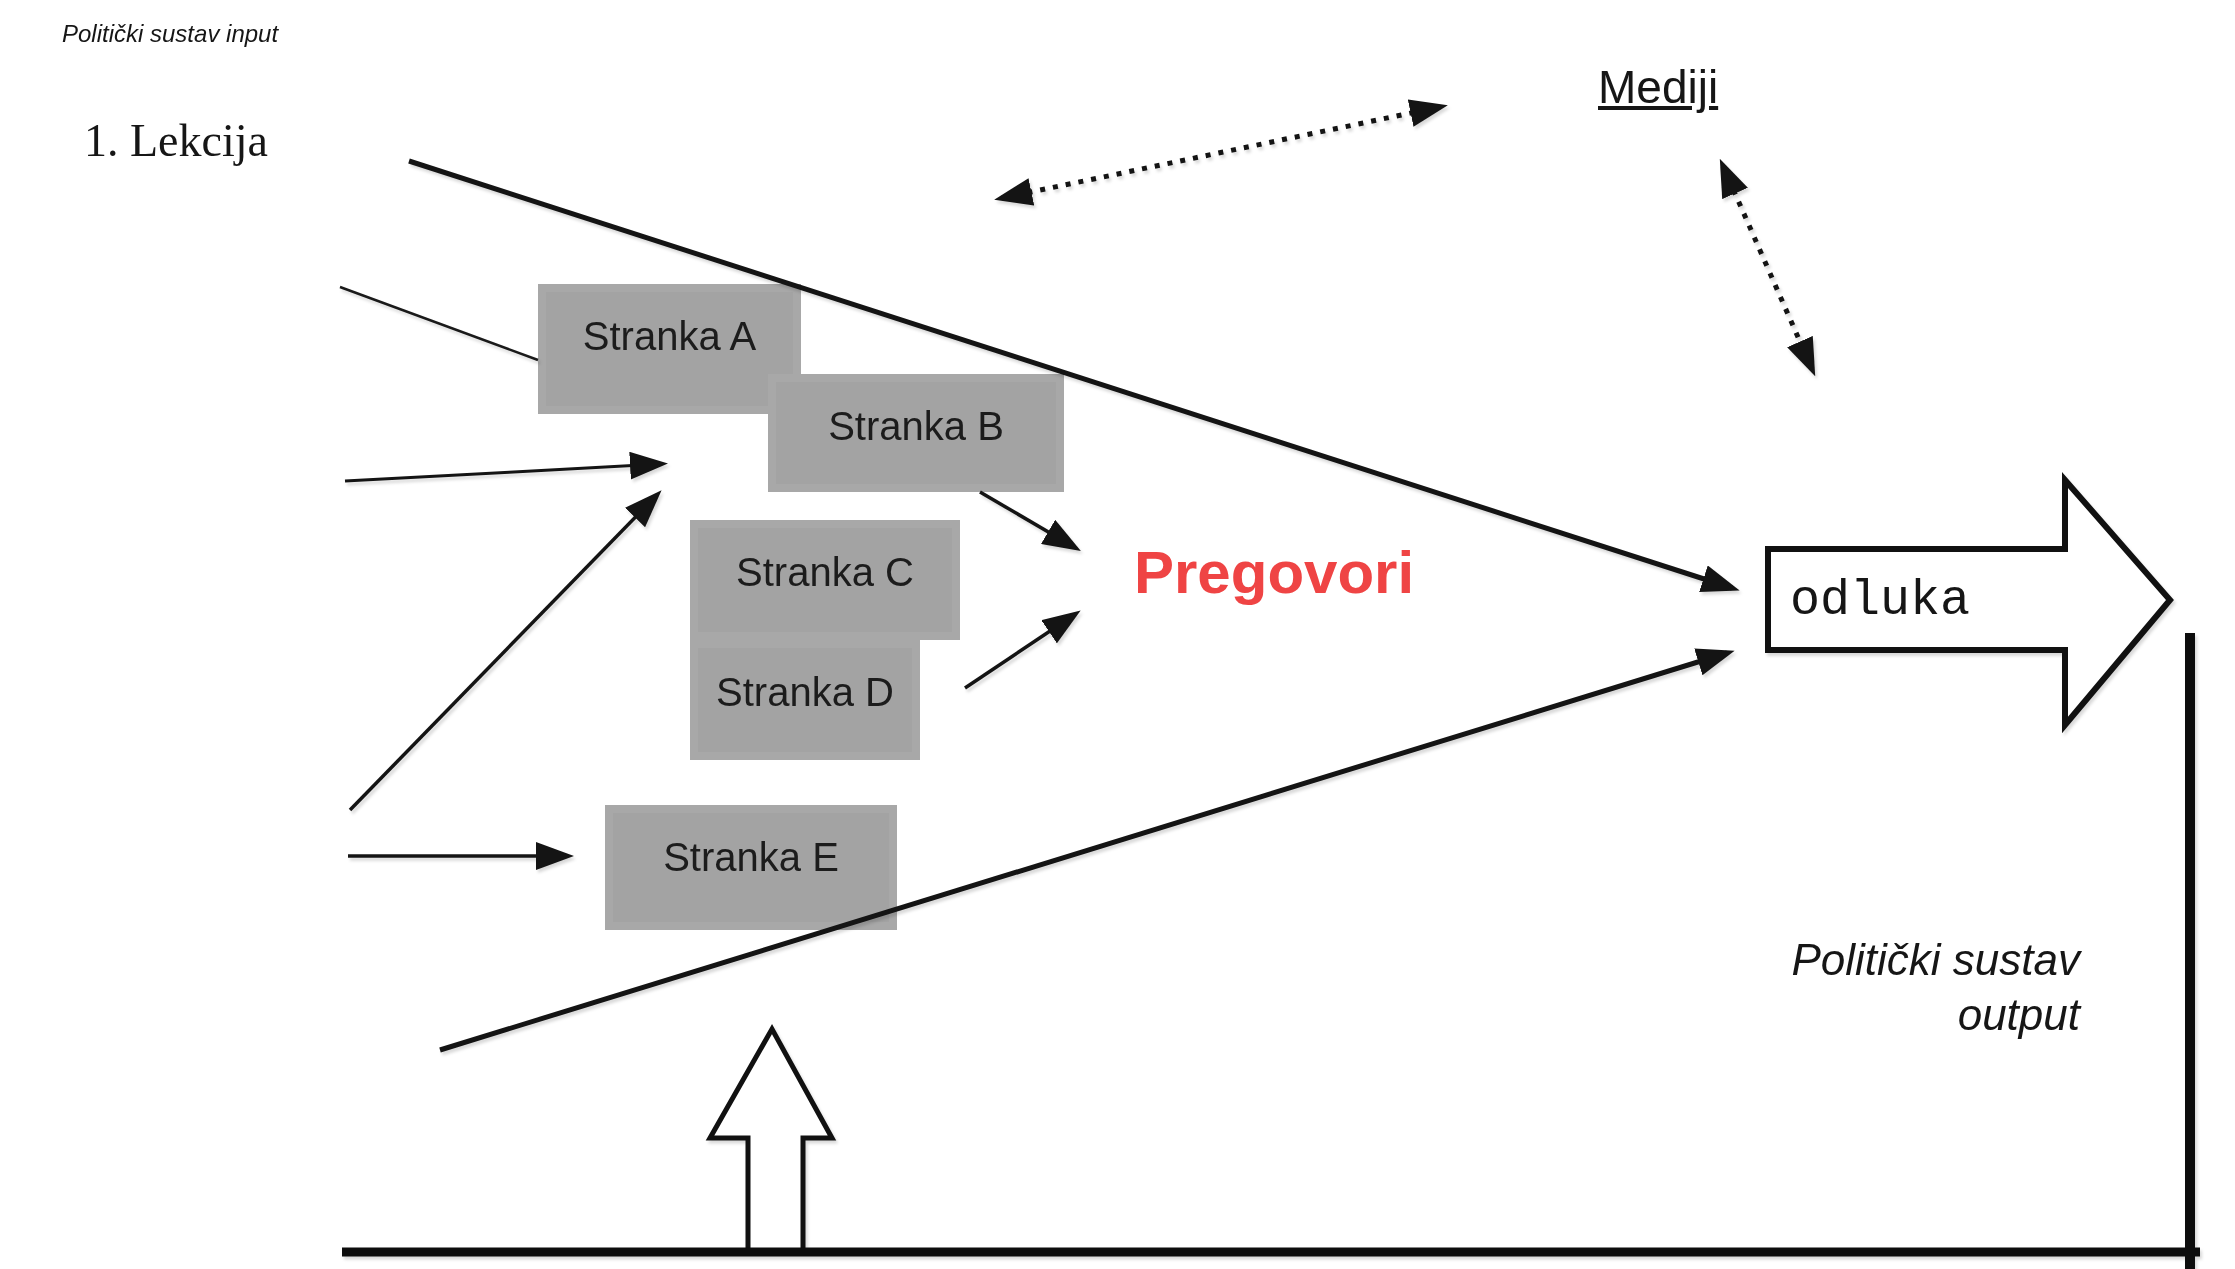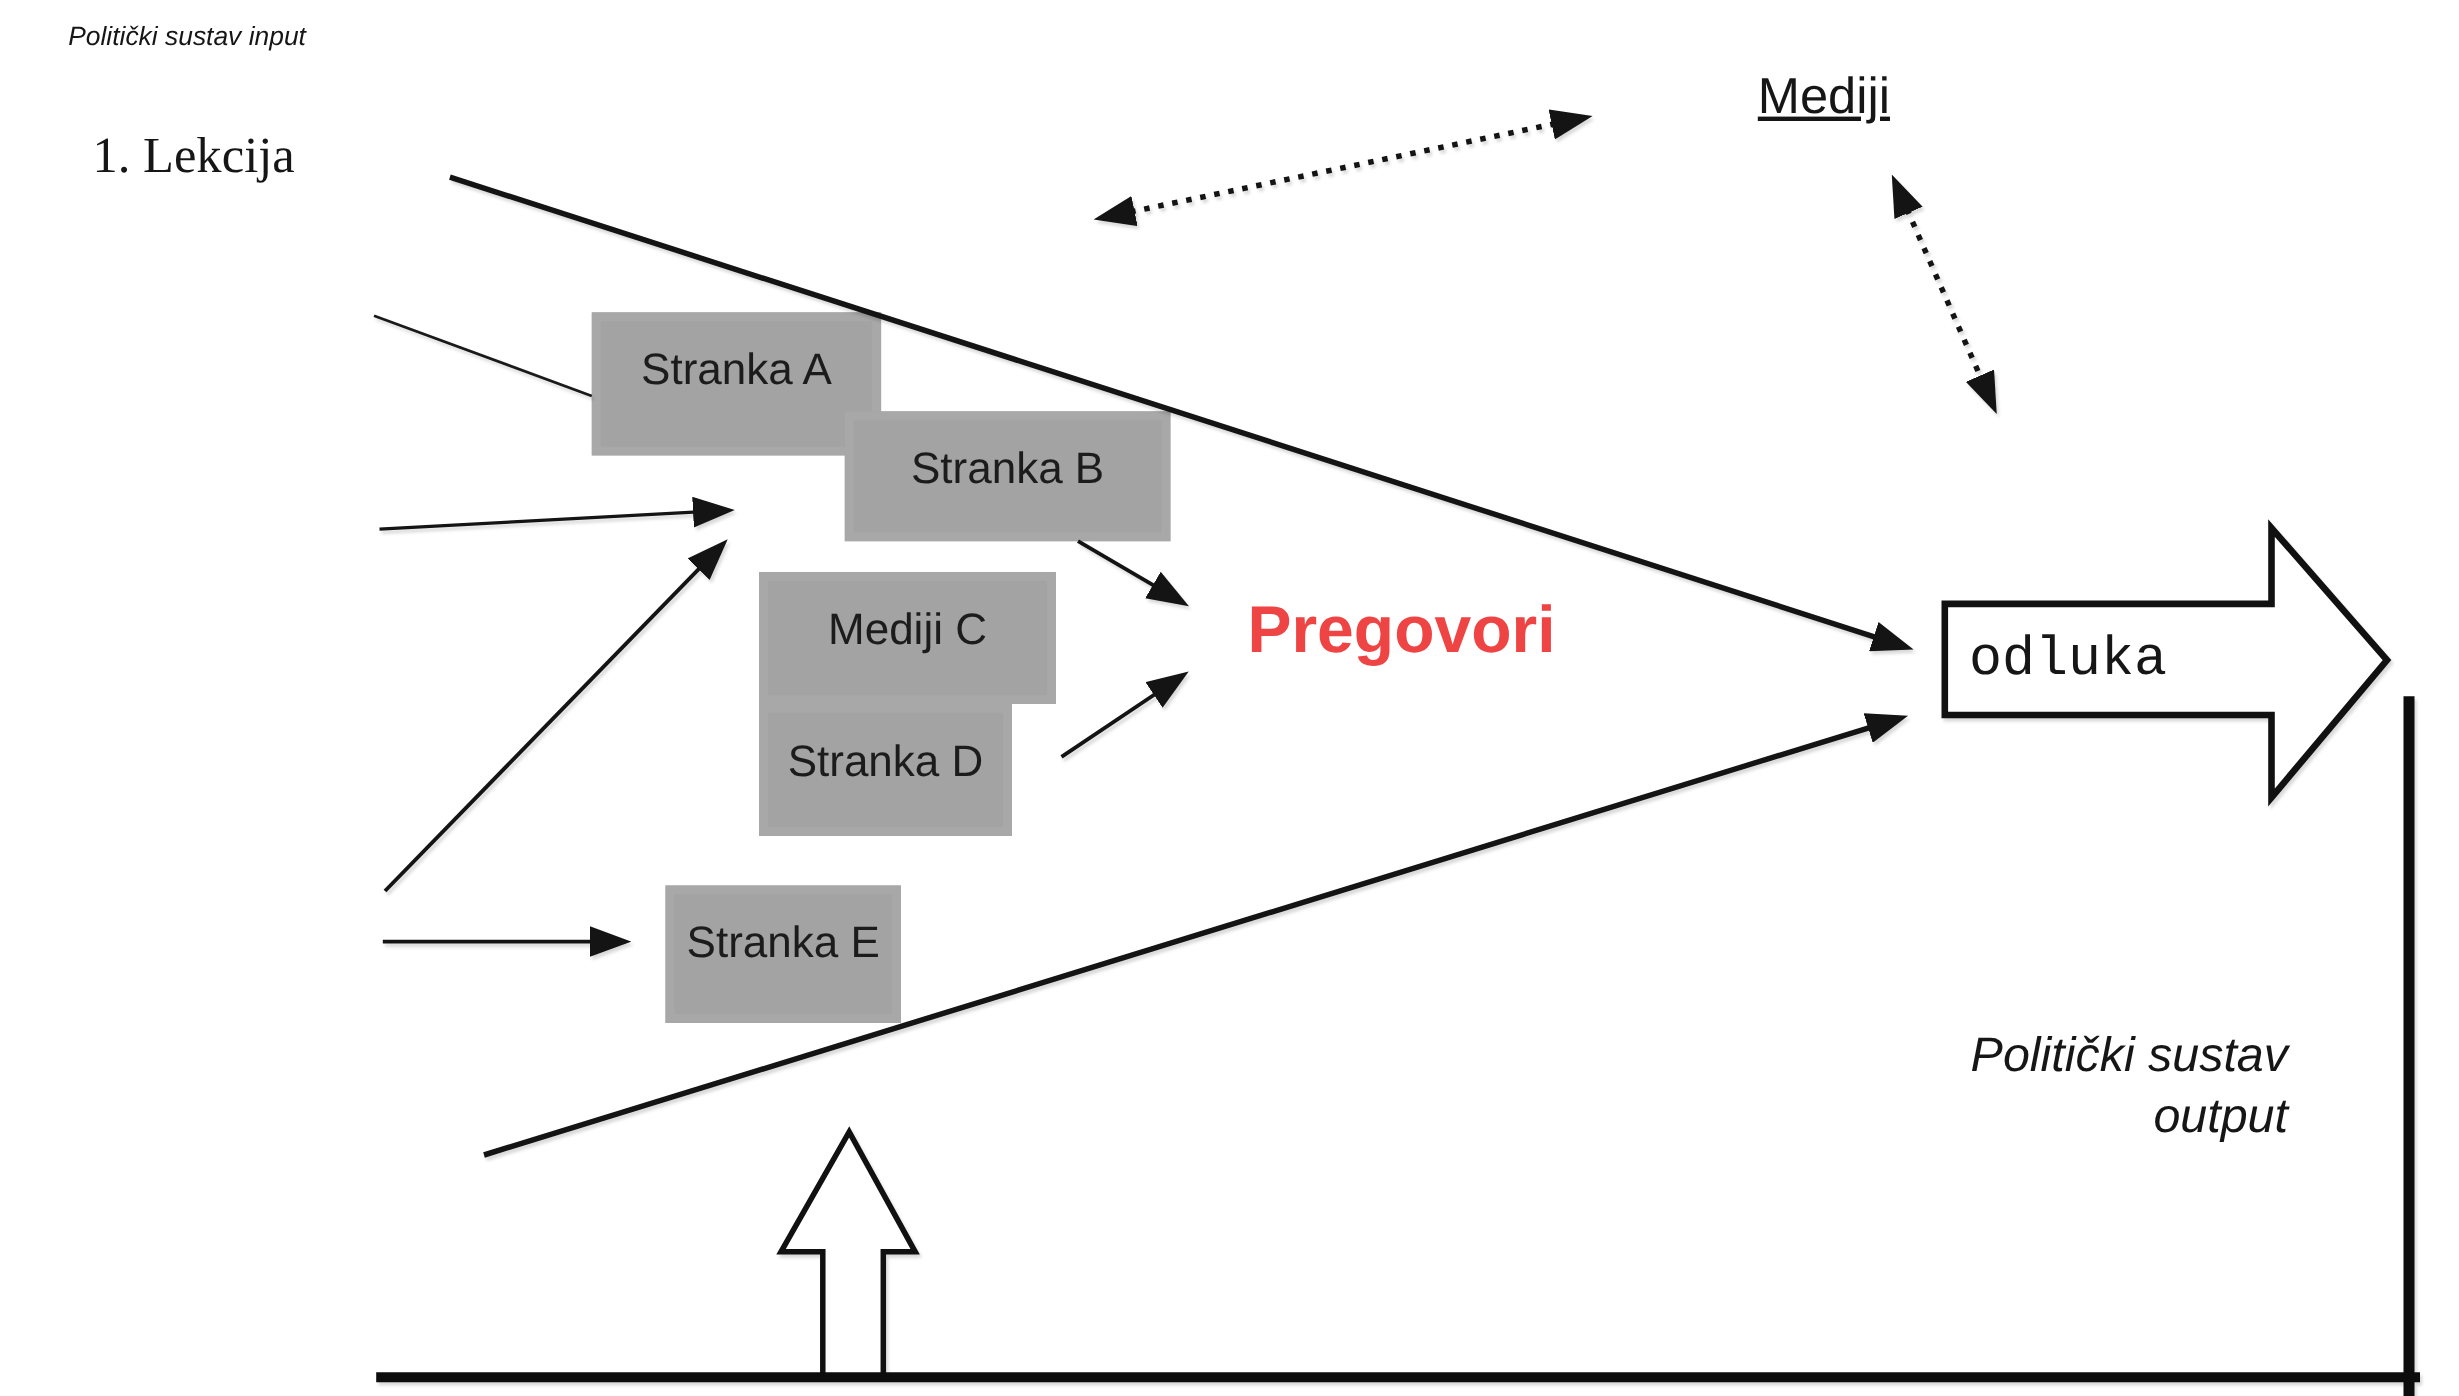--- a/index.html
+++ b/index.html
@@ -31,26 +31,26 @@
 
 <div id="canvas">
 
   <div class="party-box" style="left:538px;top:284px;width:263px;height:130px;">
     <span>Stranka A</span>
   </div>
   <div class="party-box" style="left:768px;top:360px;width:296px;height:118px;margin-top:14px;">
     <span>Stranka B</span>
   </div>
   <div class="party-box" style="left:690px;top:520px;width:270px;height:120px;">
-    <span>Mediji C</span>
+    <span>Stranka C</span>
   </div>
   <div class="party-box" style="left:690px;top:640px;width:230px;height:120px;">
     <span>Stranka D</span>
   </div>
-  <div class="party-box" style="left:605px;top:805px;width:214px;height:125px;">
+  <div class="party-box" style="left:605px;top:805px;width:292px;height:125px;">
     <span>Stranka E</span>
   </div>
 
   <svg id="diagram-svg" width="2235" height="1269" viewBox="0 0 2235 1269">
     <defs>
       <marker id="ah" viewBox="0 0 38 28" refX="30" refY="14" markerWidth="38" markerHeight="28" orient="auto" markerUnits="userSpaceOnUse">
         <path d="M0 0 L38 14 L0 28 Z" fill="#141414"></path>
       </marker>
       <marker id="ahs" viewBox="0 0 38 28" refX="30" refY="14" markerWidth="38" markerHeight="28" orient="auto-start-reverse" markerUnits="userSpaceOnUse">
         <path d="M0 0 L38 14 L0 28 Z" fill="#141414"></path>

